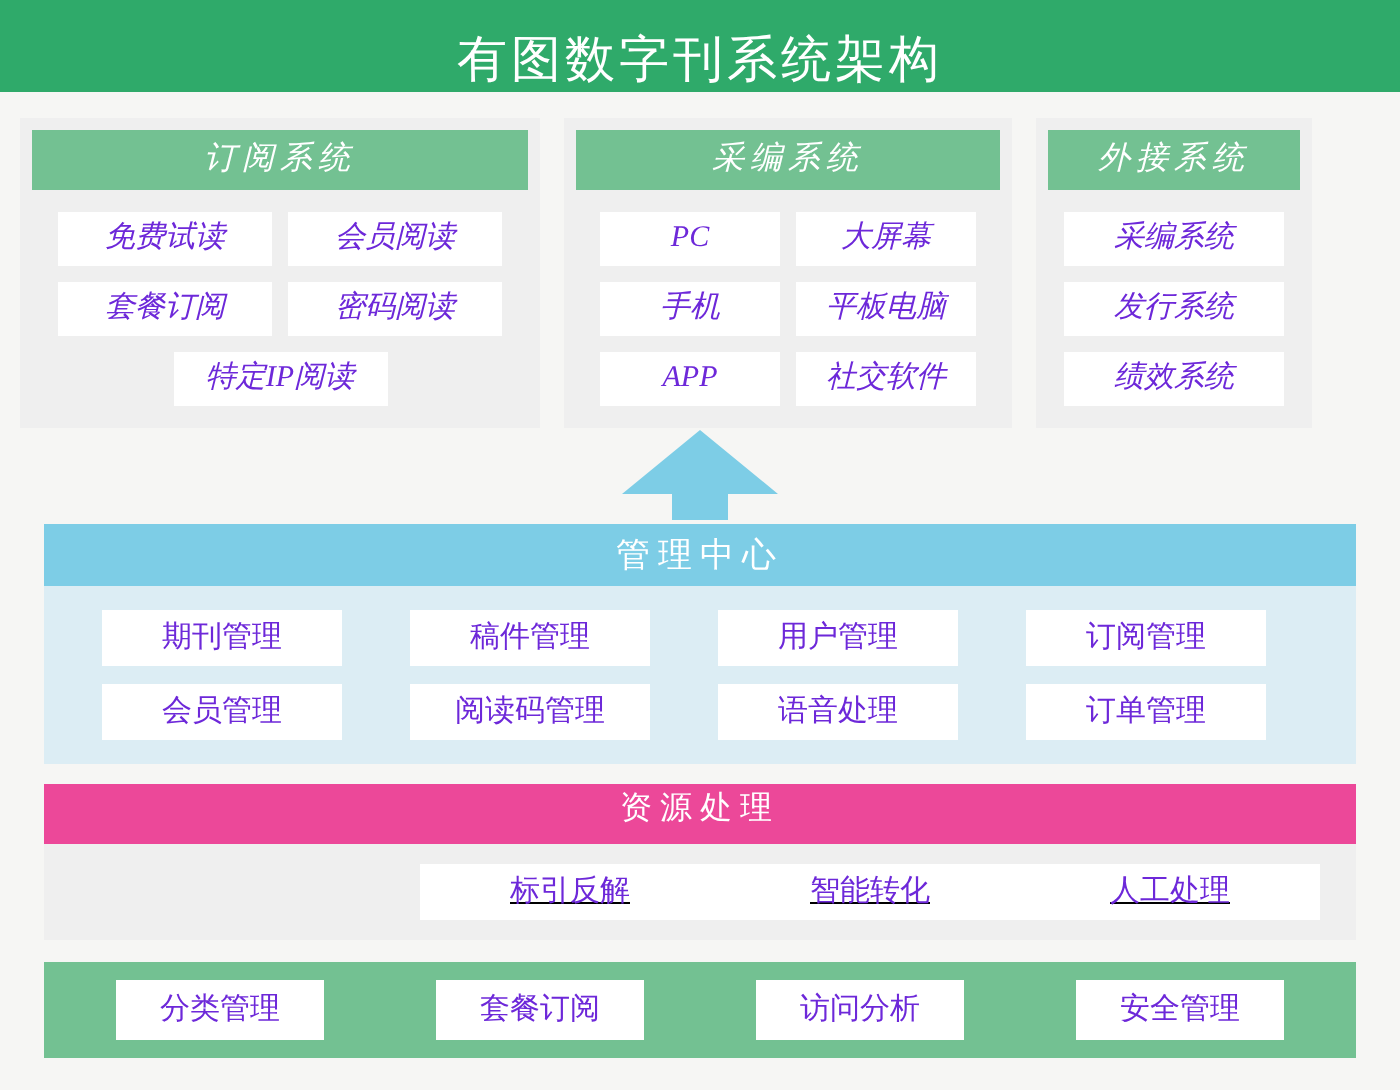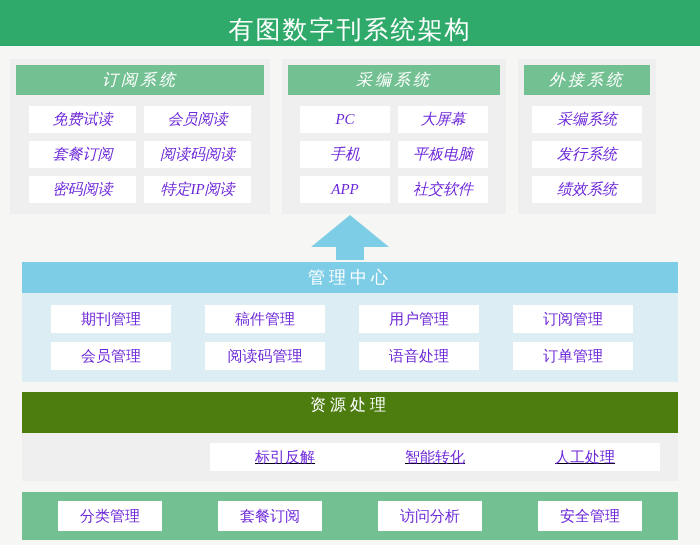--- a/index.html
+++ b/index.html
@@ -118,26 +118,26 @@
     margin: 0 17px;
   }
 
   
   #resource-processing {
     margin: 10px 22px 0 22px;
     background: #efefef;
     padding-bottom: 10px;
   }
   #rp-header {
-    background: #4d7c0f;
+    background: #ec4899;
     color: #ffffff;
     font-size: 16px;
     letter-spacing: 4px;
     text-align: center;
-    height: 41px;
+    height: 30px;
     line-height: 26px;
   }
   #rp-body {
     display: flex;
     justify-content: flex-end;
     padding: 10px 18px 0 18px;
     text-decoration: underline;
   }
   #rp-body .cell {
     width: 150px;
@@ -170,21 +170,20 @@
 </div>
 
 <div id="top-row">
 
   <div class="panel subscription">
     <div class="panel-header">订阅系统</div>
     <div class="panel-body">
       <div class="cell">免费试读</div>
       <div class="cell">会员阅读</div>
       <div class="cell">套餐订阅</div>
-      <div class="cell">阅读码阅读</div>
       <div class="cell">密码阅读</div>
       <div class="cell">特定IP阅读</div>
     </div>
   </div>
 
   <div class="panel support">
     <div class="panel-header">采编系统</div>
     <div class="panel-body">
       <div class="cell">PC</div>
       <div class="cell">大屏幕</div>

